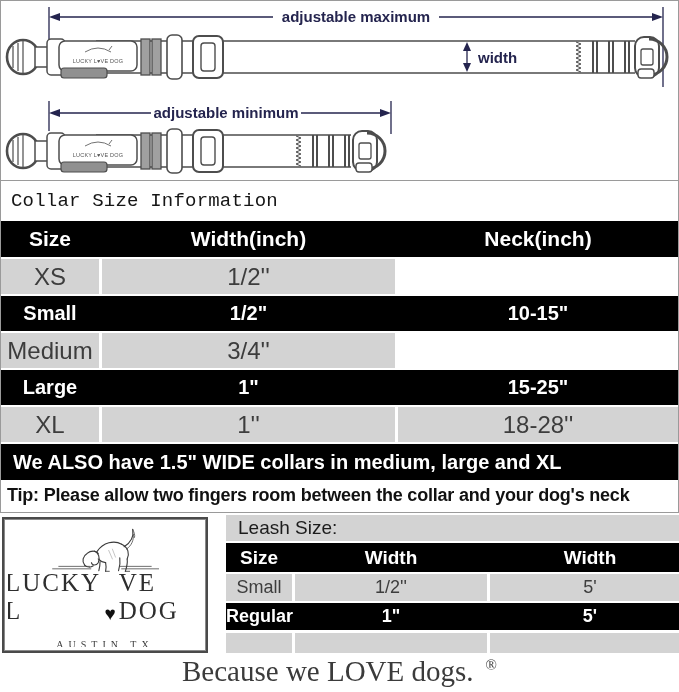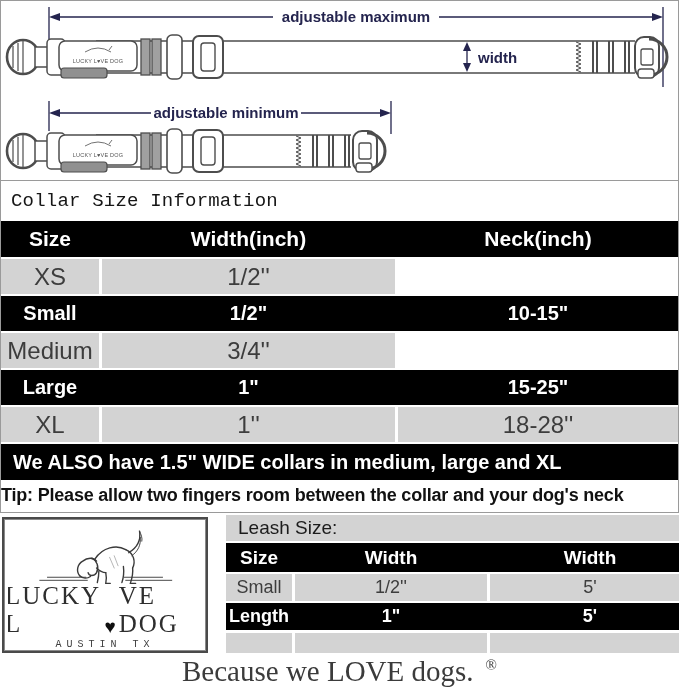--- a/index.html
+++ b/index.html
@@ -21,34 +21,34 @@
   .row.hdr { height:36px; background:#000; }
   .row.hdr .cell { color:#fff; font-weight:bold; font-size:21px; }
   .row.data { height:35px; margin-top:2px; background:#fff; }
   .row.data.gray .cell { background:#d3d3d3; color:#3d3d3d; font-size:24px; height:100%;
     display:flex; align-items:center; justify-content:center; }
   .row.data.black { background:#000; }
   .row.data.black .cell { color:#fff; font-weight:bold; font-size:20px; }
 
   .banner { height:36px; margin-top:2px; background:#000; display:flex; align-items:center; padding-left:12px; }
   .banner span { color:#fff; font-weight:bold; font-size:20px; }
-  .tip { height:31px; display:flex; align-items:center; background:#fff; }
+  .tip { height:31px; display:flex; align-items:center; padding-left:6px; background:#fff; }
   .tip span { color:#111; font-weight:bold; font-size:18px; letter-spacing:-0.2px; }
 
   
   .bottom-region { position:relative; width:679px; height:142px; padding-top:4px; }
   .logo-box { position:absolute; left:2px; top:4px; width:206px; height:136px;
     border:2px solid #4a4a4a; background:#fff; }
   .logo-inner { width:100%; height:100%; border:1px solid #8a8a8a; outline:3px solid #fff; outline-offset:-4px;
     display:flex; flex-direction:column; align-items:center; justify-content:flex-start; }
   .logo-inner svg { margin-top:2px; }
   .brand-line { display:flex; align-items:flex-end; margin-top:-6px;
     font-family:"Liberation Serif", serif; font-size:25px; letter-spacing:2px; color:#2e2e2e; }
   .brand-line .heart { font-size:19px; margin:0 1px; color:#101010; }
-  .logo-loc { font-family:Liberation Mono, monospace; font-size:10px; letter-spacing:5px; color:#3c3c3c; margin-top:1px; }
+  .logo-loc { font-family:Liberation Serif, serif; font-size:10px; letter-spacing:5px; color:#3c3c3c; margin-top:14px; }
 
   .leash { position:absolute; left:226px; top:2px; width:464px; }
   .leash-title { height:26px; background:#d3d3d3; display:flex; align-items:center; padding-left:12px; }
   .leash-title span { font-size:19px; color:#1c1c1c; }
   .lrow { display:grid; grid-template-columns:66px 192px 1fr; column-gap:3px; align-items:center; text-align:center; }
   .lrow.hdr { height:29px; margin-top:2px; background:#000; }
   .lrow.hdr .cell { color:#fff; font-weight:bold; font-size:19px; }
   .lrow.data { height:27px; margin-top:2px; background:#fff; }
   .lrow.data.gray .cell { background:#d3d3d3; color:#3d3d3d; font-size:18px; height:100%;
     display:flex; align-items:center; justify-content:center; }
@@ -256,21 +256,21 @@
         <div class="cell">Size</div>
         <div class="cell">Width</div>
         <div class="cell">Width</div>
       </div>
       <div class="lrow data gray">
         <div class="cell">Small</div>
         <div class="cell">1/2''</div>
         <div class="cell">5'</div>
       </div>
       <div class="lrow data black">
-        <div class="cell">Length</div>
+        <div class="cell">Regular</div>
         <div class="cell">1"</div>
         <div class="cell">5'</div>
       </div>
       <div class="lrow data gray empty">
         <div class="cell"></div>
         <div class="cell"></div>
         <div class="cell"></div>
       </div>
     </div>
   </div>

